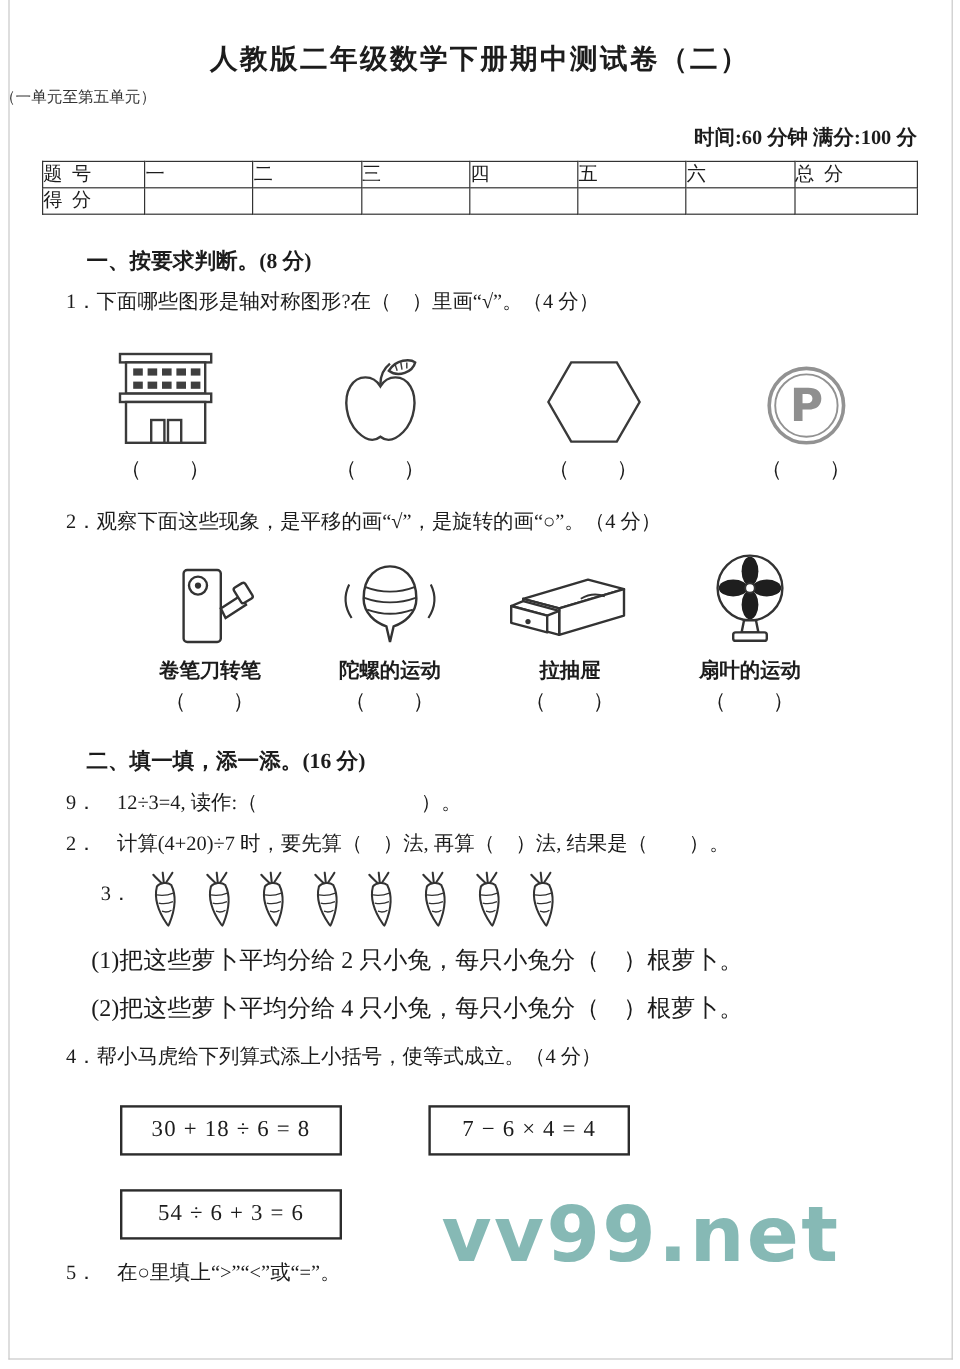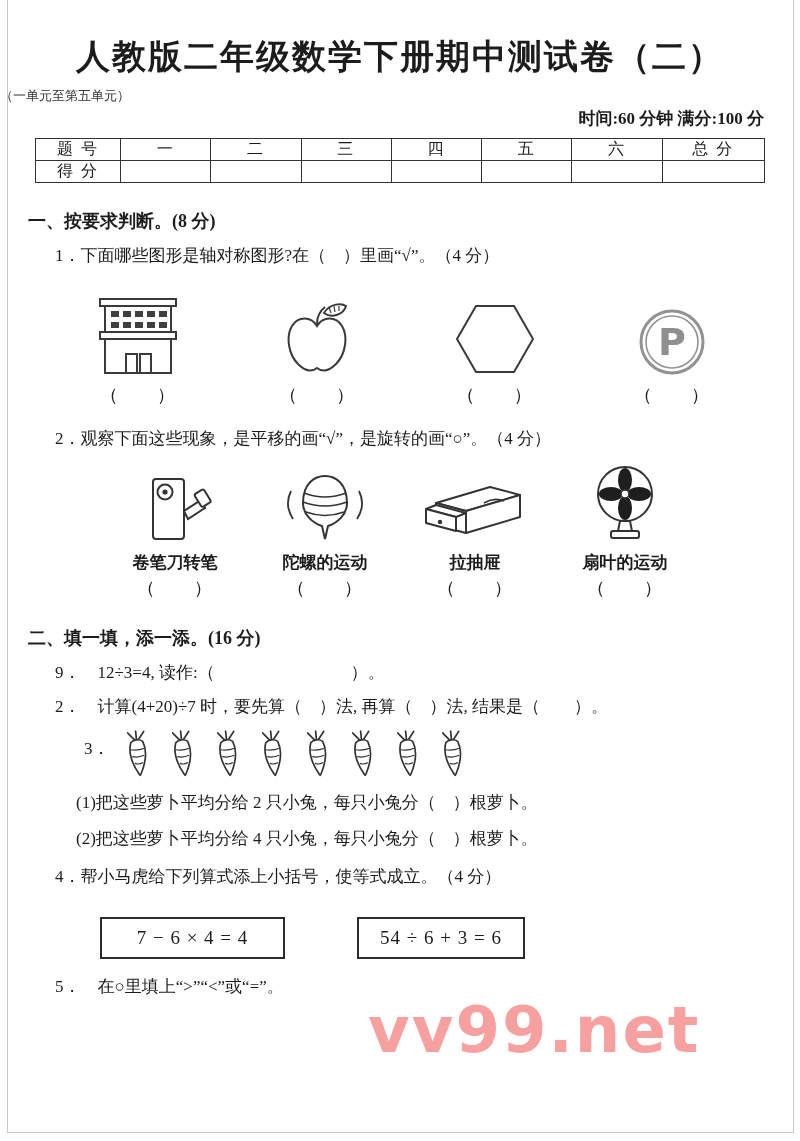--- a/index.html
+++ b/index.html
@@ -7,48 +7,48 @@
   .page {
     position:relative; width:800px; height:1141px; margin:0 auto;
     background:#fff; overflow:hidden; color:#1c1c1c;
     font-family:"Liberation Serif","DejaVu Serif",serif;
   }
   .frame {
     position:absolute; left:7px; right:6px; top:0; bottom:8px;
     border-left:1px solid #c9c9c9; border-right:1px solid #c9c9c9; border-bottom:1px solid #c9c9c9;
     pointer-events:none;
   }
-  .title { margin-top:34px; text-align:center; font-size:34px; font-weight:bold; letter-spacing:2px; }
+  .title { margin-top:34px; text-align:center; font-size:23px; font-weight:bold; letter-spacing:2px; }
   .subtitle { text-align:left; font-size:13px; margin-top:7px; color:#333; }
-  .exam-info { text-align:right; padding-right:36px; margin-top:2px; font-size:17px; font-weight:700;padding-left:34px; }
+  .exam-info { text-align:right; padding-right:36px; margin-top:13px; font-size:17px; font-weight:700;padding-left:34px; }
   table.score { width:730px; margin:8px 0 0 35px; border-collapse:collapse; table-layout:fixed; }
-  table.score td { border:1px solid #333; height:17px; text-align:center; font-size:16px; letter-spacing:2px; }
+  table.score td { border:1px solid #333; height:17px; font-size:16px; letter-spacing:2px; }
   .content { padding:0 28px; }
-  .sec-heading { margin-top:26px; font-size:18px; font-weight:600; }
+  .sec-heading { margin-top:26px; font-size:18px; font-weight:600;margin-left:44px; }
   .q-line { margin-top:11px; padding-left:27px; font-size:17px; line-height:1.4; }
-  .sub-line { margin-top:12px; padding-left:48px; font-size:17px; line-height:1.4; }
+  .sub-line { margin-top:12px; padding-left:48px; font-size:20px; line-height:1.4; }
   .figs { display:flex; margin-top:14px; }
   .figs.row1 { padding:0 62px 0 66px; justify-content:space-between; }
   .figs.row2 { padding:0 30px; justify-content:center; }
   .fig { display:flex; flex-direction:column; align-items:center; }
   .figs.row2 .fig { min-width:150px; }
   .icon-slot { height:94px; display:flex; align-items:flex-end; justify-content:center; }
   .figs.row2 .icon-slot { height:80px; }
   .fig-label { margin-top:6px; font-size:17px; font-weight:700; }
   .blank { font-size:18px; margin-top:7px; letter-spacing:1px; }
   .carrot-row { display:flex; align-items:center; gap:19px; margin:10px 0 0 56px; height:50px; }
   .carrot-row .num { font-size:17px; align-self:flex-start; margin-top:8px; margin-right:-4px; }
   .carrot-row svg { transform:rotate(-6deg); }
   .eq-grid { display:grid; grid-template-columns:185px 168px; column-gap:72px; row-gap:28px; margin:28px 0 0 72px; }
   .eq-box { border:2px solid #2c2c2c; height:42px; display:flex; align-items:center; justify-content:center; font-size:19px; letter-spacing:1px; background:#fff; }
   .q5 { margin-top:16px; }
   .watermark {
     position:absolute; left:368px; top:993px; z-index:5; pointer-events:none;
     font-family:"DejaVu Sans","Liberation Sans",sans-serif;
-    font-size:64px; font-weight:bold; color:#ef4444; opacity:0.5; letter-spacing:2px;
+    font-size:64px; font-weight:bold; color:#0f766e; opacity:0.5; letter-spacing:2px;
   }
   svg { display:block; }
 </style>
 </head>
 <body>
 
 <div class="page">
   <div class="frame"></div>
 
   <div class="title">人教版二年级数学下册期中测试卷（二）</div>
@@ -344,20 +344,21 @@
         </g>
       </svg>
       </div>
 
     <div class="sub-line">(1)把这些萝卜平均分给 2 只小兔，每只小兔分（　）根萝卜。</div>
     <div class="sub-line">(2)把这些萝卜平均分给 4 只小兔，每只小兔分（　）根萝卜。</div>
 
     <div class="q-line" style="margin-top:14px">4．帮小马虎给下列算式添上小括号，使等式成立。（4 分）</div>
 
     <div class="eq-grid">
+      <div class="eq-box">30 + 18 ÷ 6 = 8</div>
       <div class="eq-box">7 − 6 × 4 = 4</div>
       <div class="eq-box">54 ÷ 6 + 3 = 6</div>
     </div>
 
     <div class="q-line q5">5．　在○里填上“&gt;”“&lt;”或“=”。</div>
 
   </div>
 
   <div class="watermark">vv99.net</div>
 </div>

